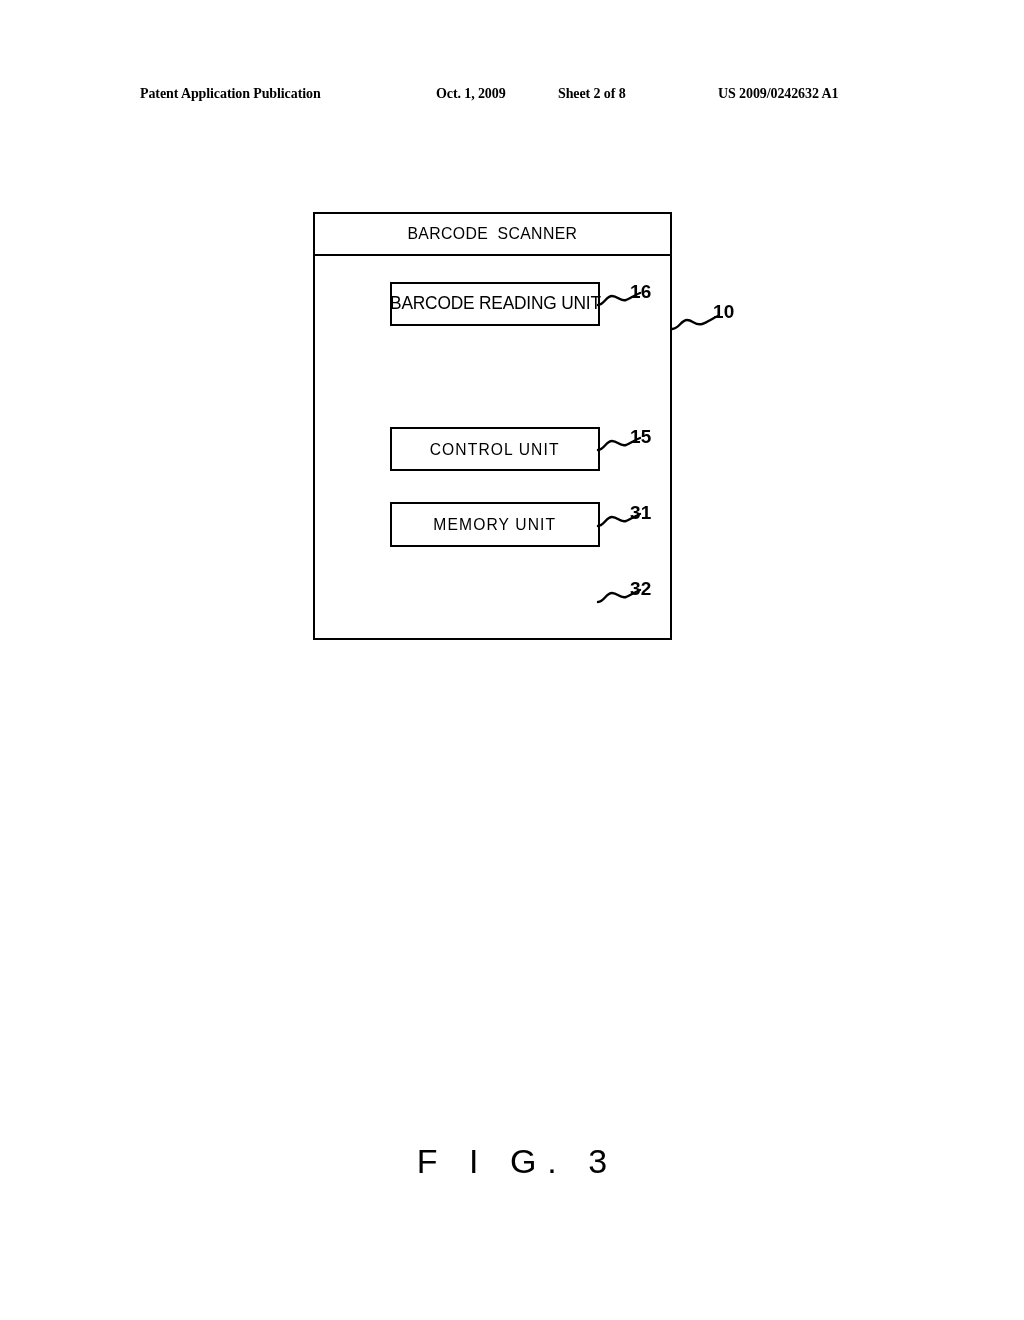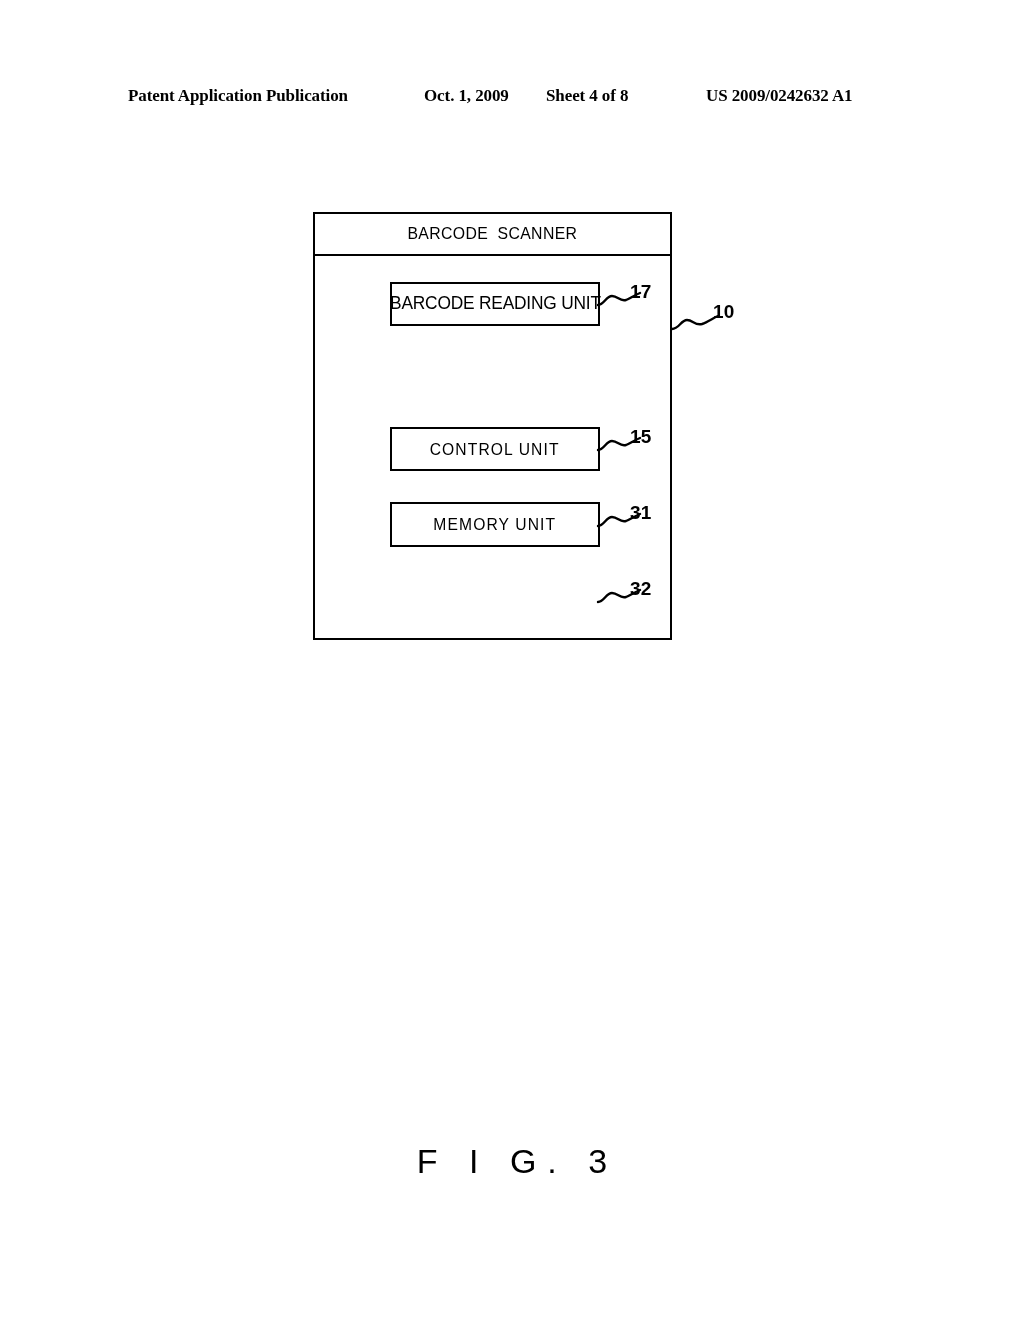--- a/index.html
+++ b/index.html
@@ -13,27 +13,27 @@
     height: 1320px;
     position: relative;
     font-family: "Liberation Sans", sans-serif;
     color: #000000;
     overflow: hidden;
   }
 
   
   .page-header {
     position: absolute;
-    left: 0;
+    left: 12px;
     top: 86px;
     width: 920px;
     height: 26px;
     font-family: "Liberation Serif", serif;
     font-weight: bold;
-    font-size: 17px;
+    font-size: 14px;
     letter-spacing: -0.1px;
     white-space: nowrap;
   }
   .hdr-left   { position: absolute; left: 128px; top: 0; }
   .hdr-date   { position: absolute; left: 424px; top: 0; }
   .hdr-sheet  { position: absolute; left: 546px; top: 0; }
   .hdr-pub    { position: absolute; left: 706px; top: 0; }
 
   
   .figure {
@@ -134,21 +134,21 @@
     letter-spacing: 11px;
     text-indent: 11px;
   }
 </style>
 </head>
 <body>
 
 <div class="page-header">
   <span class="hdr-left">Patent Application Publication</span>
   <span class="hdr-date">Oct. 1, 2009</span>
-  <span class="hdr-sheet">Sheet 4 of 8</span>
+  <span class="hdr-sheet">Sheet 2 of 8</span>
   <span class="hdr-pub">US 2009/0242632 A1</span>
 </div>
 
 <div class="figure">
 
   <div class="outer-box">
 
     <div class="outer-title-band">
       <span class="outer-title-text">BARCODE<span class="wordgap"></span>SCANNER</span>
     </div>
@@ -166,21 +166,21 @@
     </div>
 
 
   </div>
 
   <div class="leader" style="left:598px; top:287px;">
     <svg viewBox="0 0 44 26" preserveAspectRatio="none" aria-hidden="true">
       <path d="M0,18 C6,18 8,9 14,9 C20,9 22,15 28,13 C33,11 37,8 42,6" fill="none" stroke="#000" stroke-width="2.4" stroke-linecap="round"></path>
     </svg>
   </div>
-  <span class="ref-num" style="left:630px; top:281px;">17</span>
+  <span class="ref-num" style="left:630px; top:281px;">16</span>
 
   <div class="leader" style="left:672px; top:310px; width:48px; height:26px;">
     <svg viewBox="0 0 48 26" preserveAspectRatio="none" aria-hidden="true">
       <path d="M0,19 C7,19 9,10 15,10 C21,10 23,16 30,14 C36,12 41,8 46,6" fill="none" stroke="#000" stroke-width="2.4" stroke-linecap="round"></path>
     </svg>
   </div>
   <span class="ref-num" style="left:713px; top:301px;">10</span>
 
   <div class="leader" style="left:598px; top:432px;">
     <svg viewBox="0 0 44 26" preserveAspectRatio="none" aria-hidden="true">

